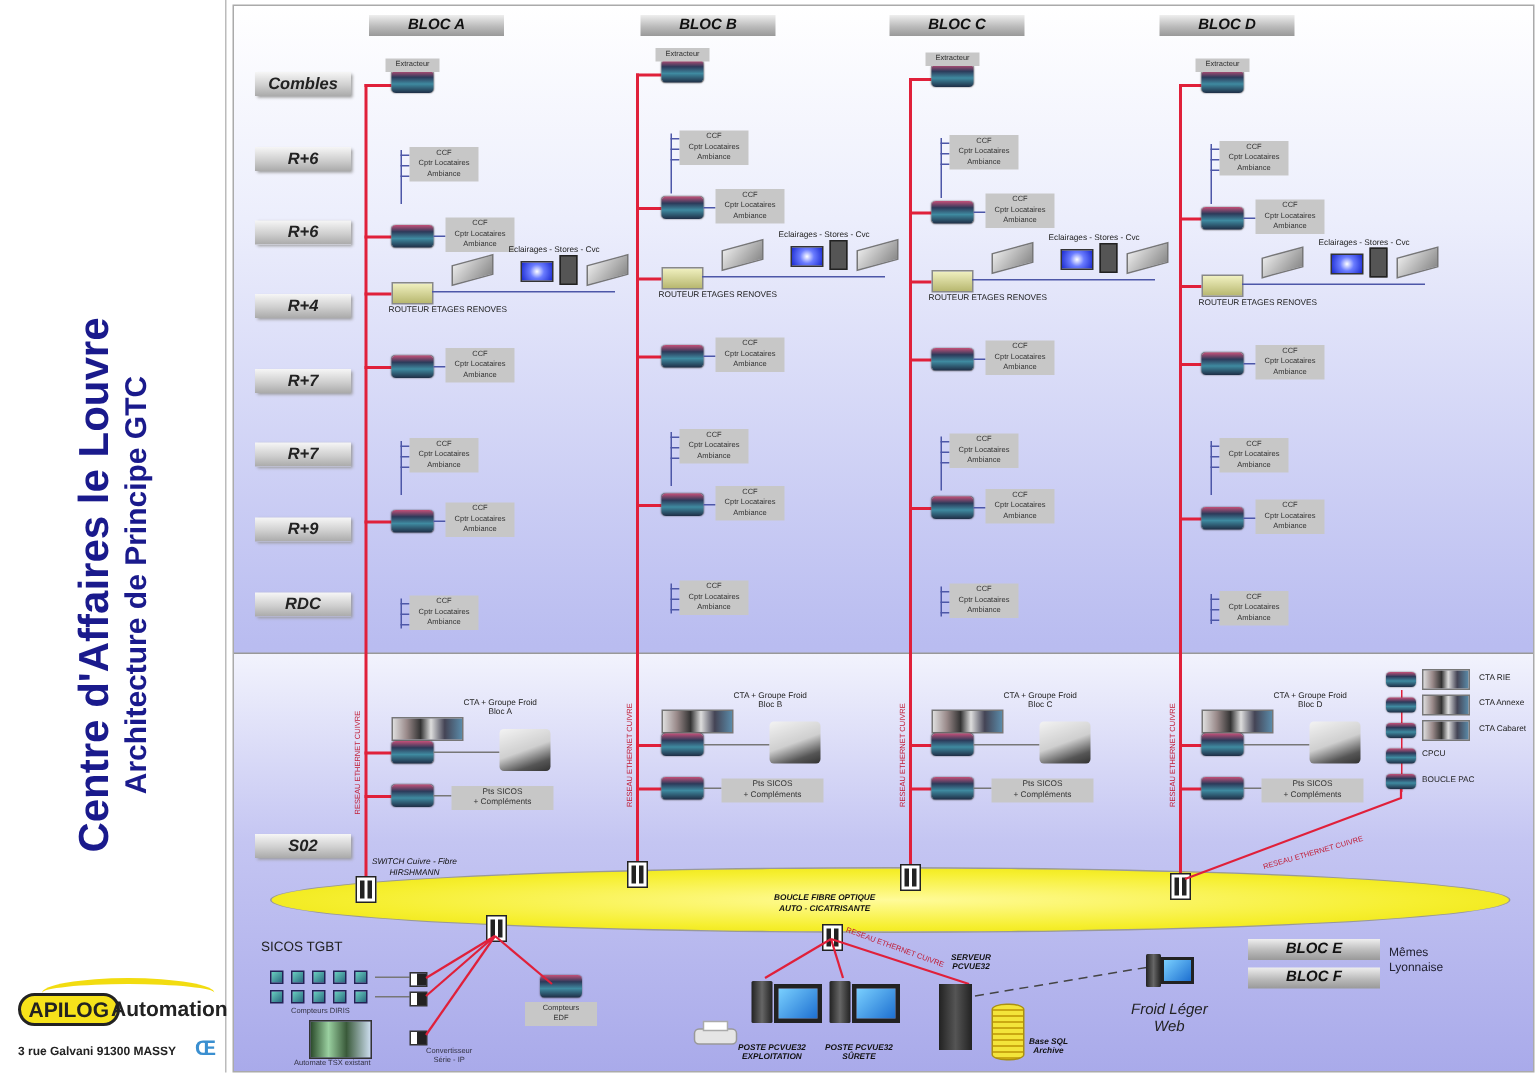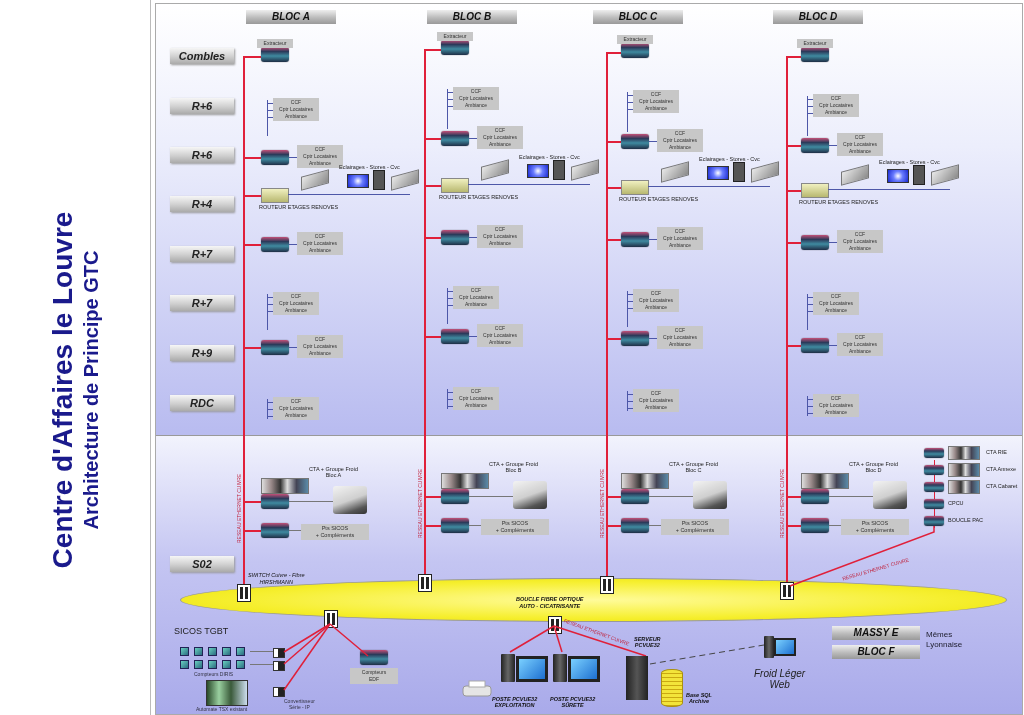--- a/index.html
+++ b/index.html
@@ -50,20 +50,27 @@
   .local-title{position:absolute;font-size:9px;color:#222;}
 </style>
 </head>
 <body>
 
 <div class="sidebar">
   <div class="vtitle">
     <span class="t1">Centre d'Affaires le Louvre</span>
     <span class="t2">Architecture de Principe GTC</span>
   </div>
+  <div class="apilog">
+    <div class="apilog-swoosh"></div>
+    <span class="apilog-pill">APILOG</span>
+    <span class="apilog-auto">Automation</span>
+    <span class="apilog-addr">3 rue Galvani 91300 MASSY</span>
+    <span class="qe-icon">Œ</span>
+  </div>
 </div>
 
 <div class="main">
   <div class="lower"></div>
 
   <div class="floor" style="top:44px">Combles</div>
   <div class="floor" style="top:94px">R+6</div>
   <div class="floor" style="top:143px">R+6</div>
   <div class="floor" style="top:192px">R+4</div>
   <div class="floor" style="top:242px">R+7</div>
@@ -517,19 +524,19 @@
   <svg style="position:absolute;left:492px;top:636px" width="130" height="30">
     <line x1="2" y1="24" x2="122" y2="4" stroke="#444" stroke-width="1" stroke-dasharray="6,4"></line>
   </svg>
   <div class="tower" style="left:608px;top:632px;width:10px;height:22px"></div>
   <div class="monitor" style="left:618px;top:634px;width:18px;height:14px;border-width:2px"></div>
   <div class="caption" style="left:598px;top:664px;font-size:10px;font-weight:normal;color:#222;line-height:11px">
     <div>Froid Léger</div>
     <div>Web</div>
   </div>
 
-  <div class="bloc" style="left:676px;top:622px;width:88px;height:14px">MASSY E</div>
+  <div class="bloc" style="left:676px;top:622px;width:88px;height:14px">BLOC E</div>
   <div class="bloc" style="left:676px;top:641px;width:88px;height:14px">BLOC F</div>
   <div class="lbl" style="left:770px;top:626px;font-size:8px;color:#223;line-height:10px">
     <div>Mêmes</div>
     <div>Lyonnaise</div>
   </div>
 </div>
 
 </body></html>

